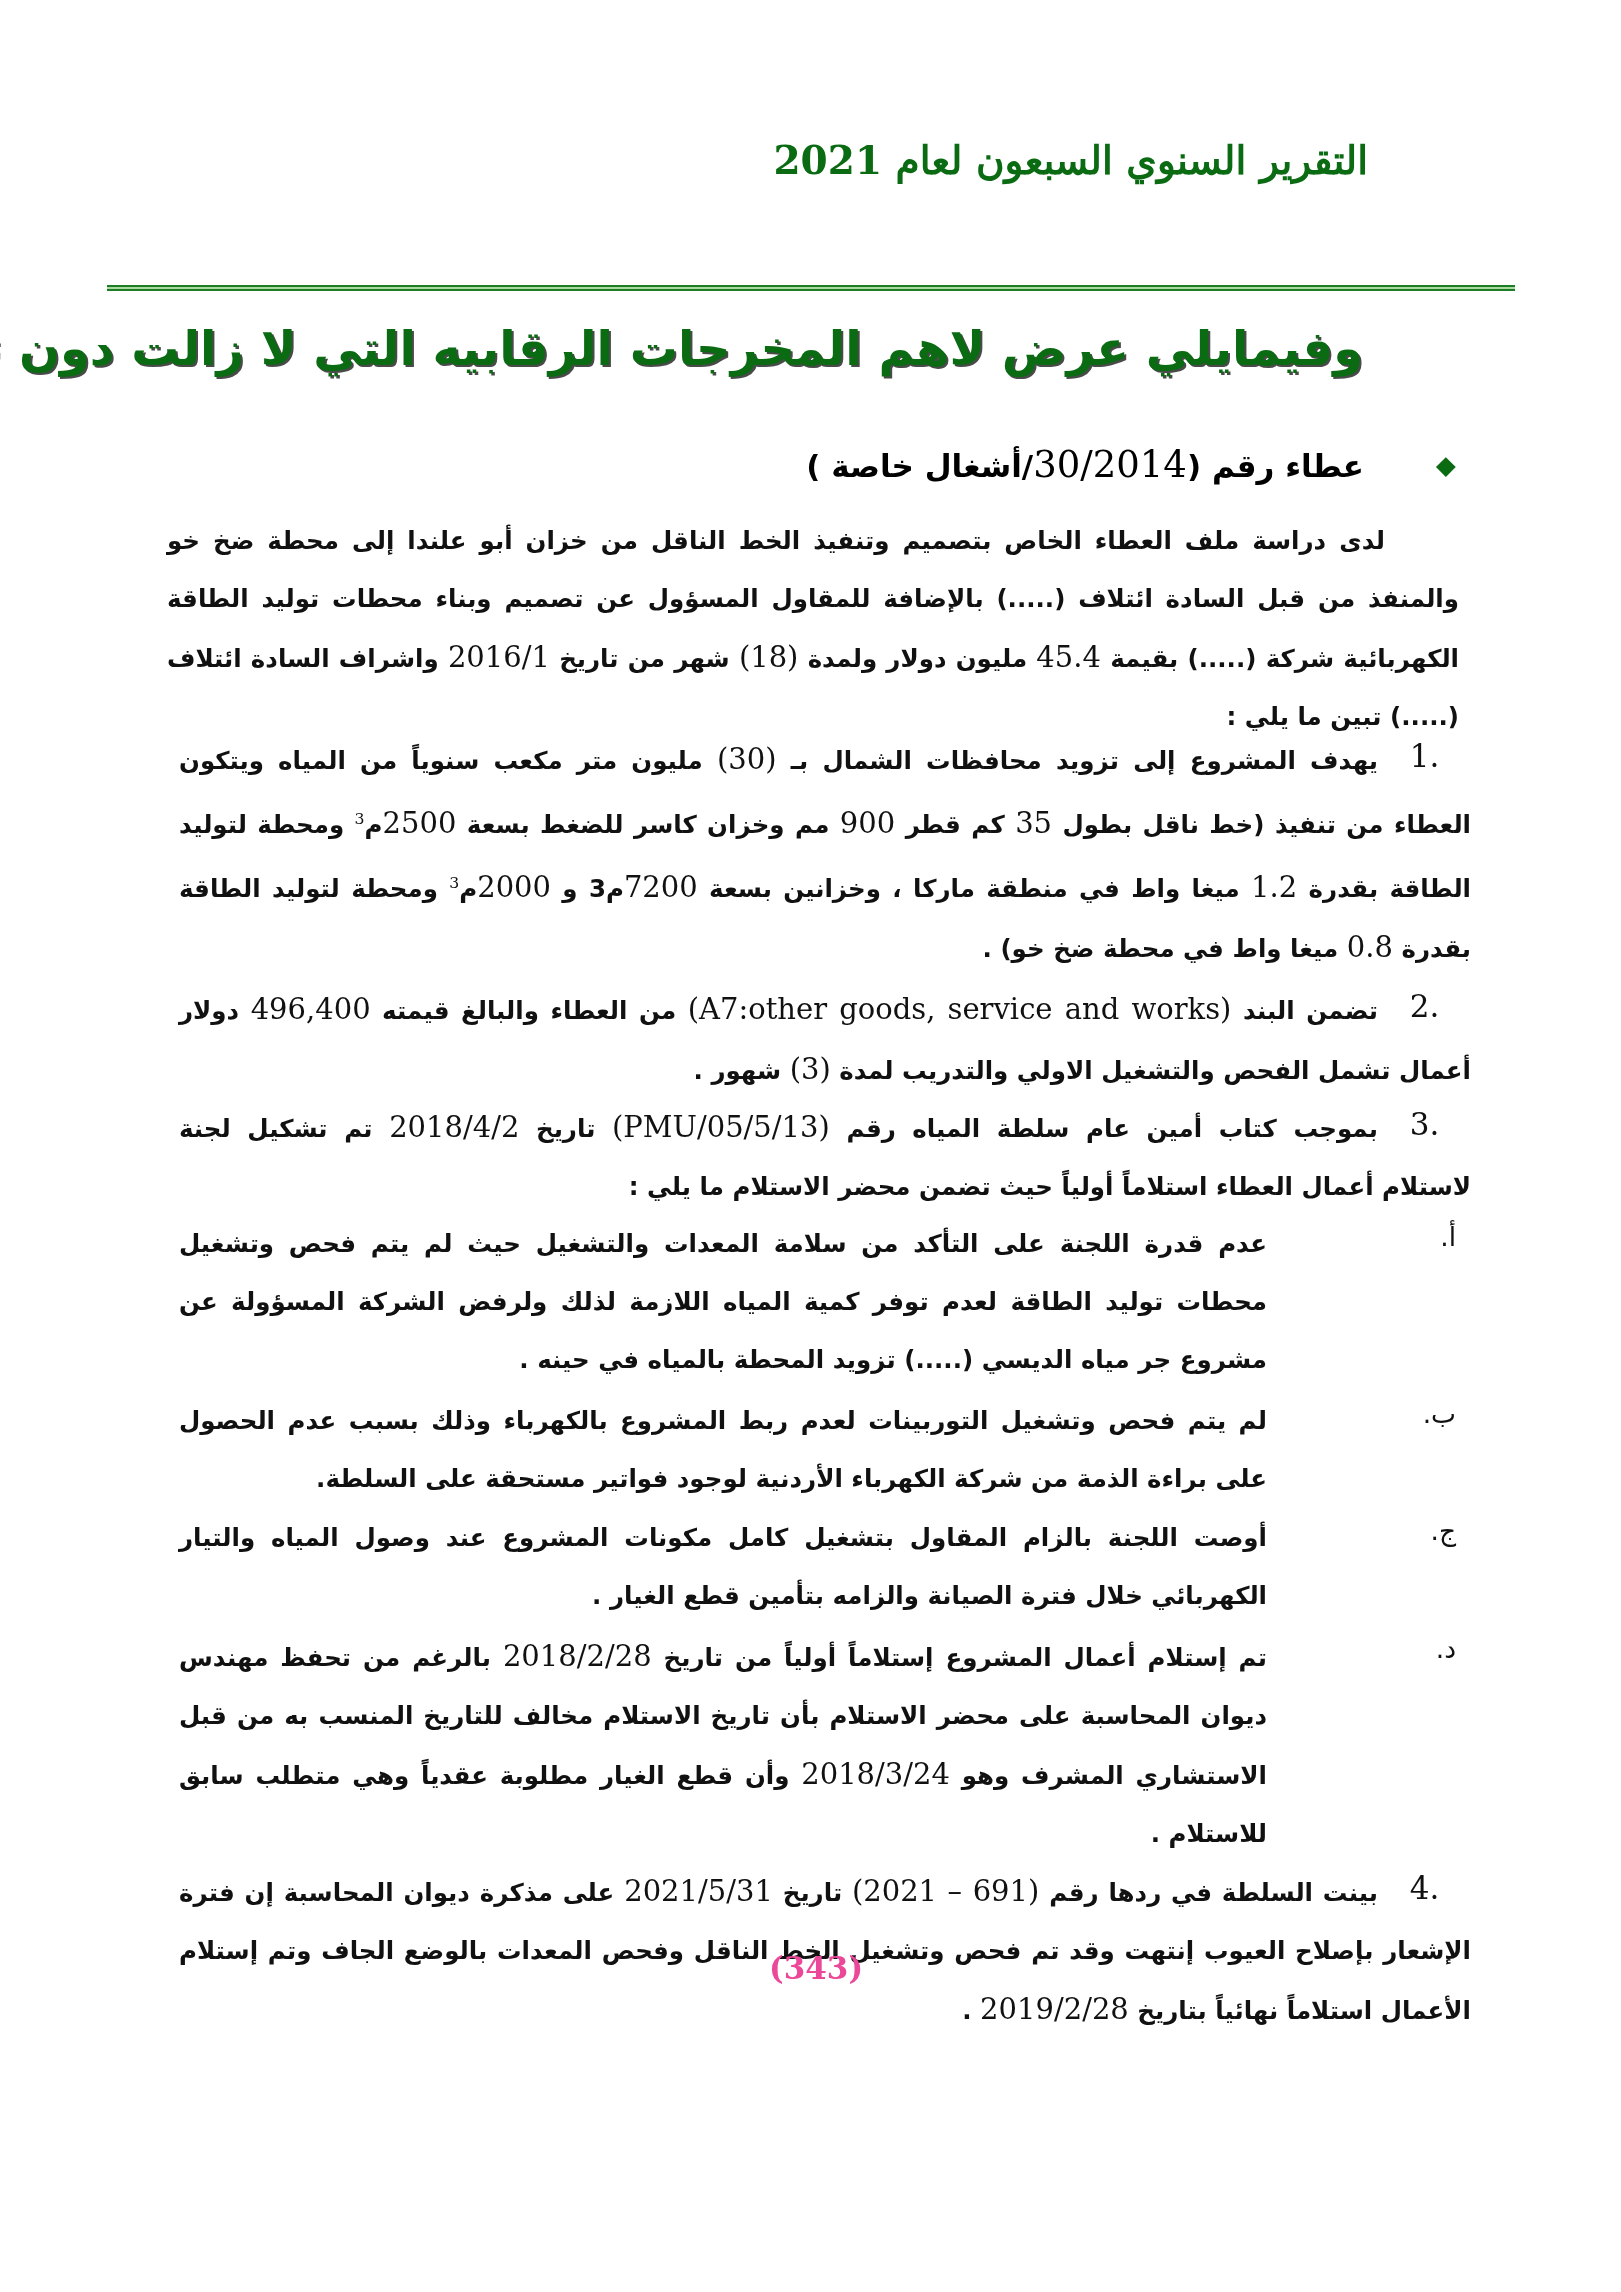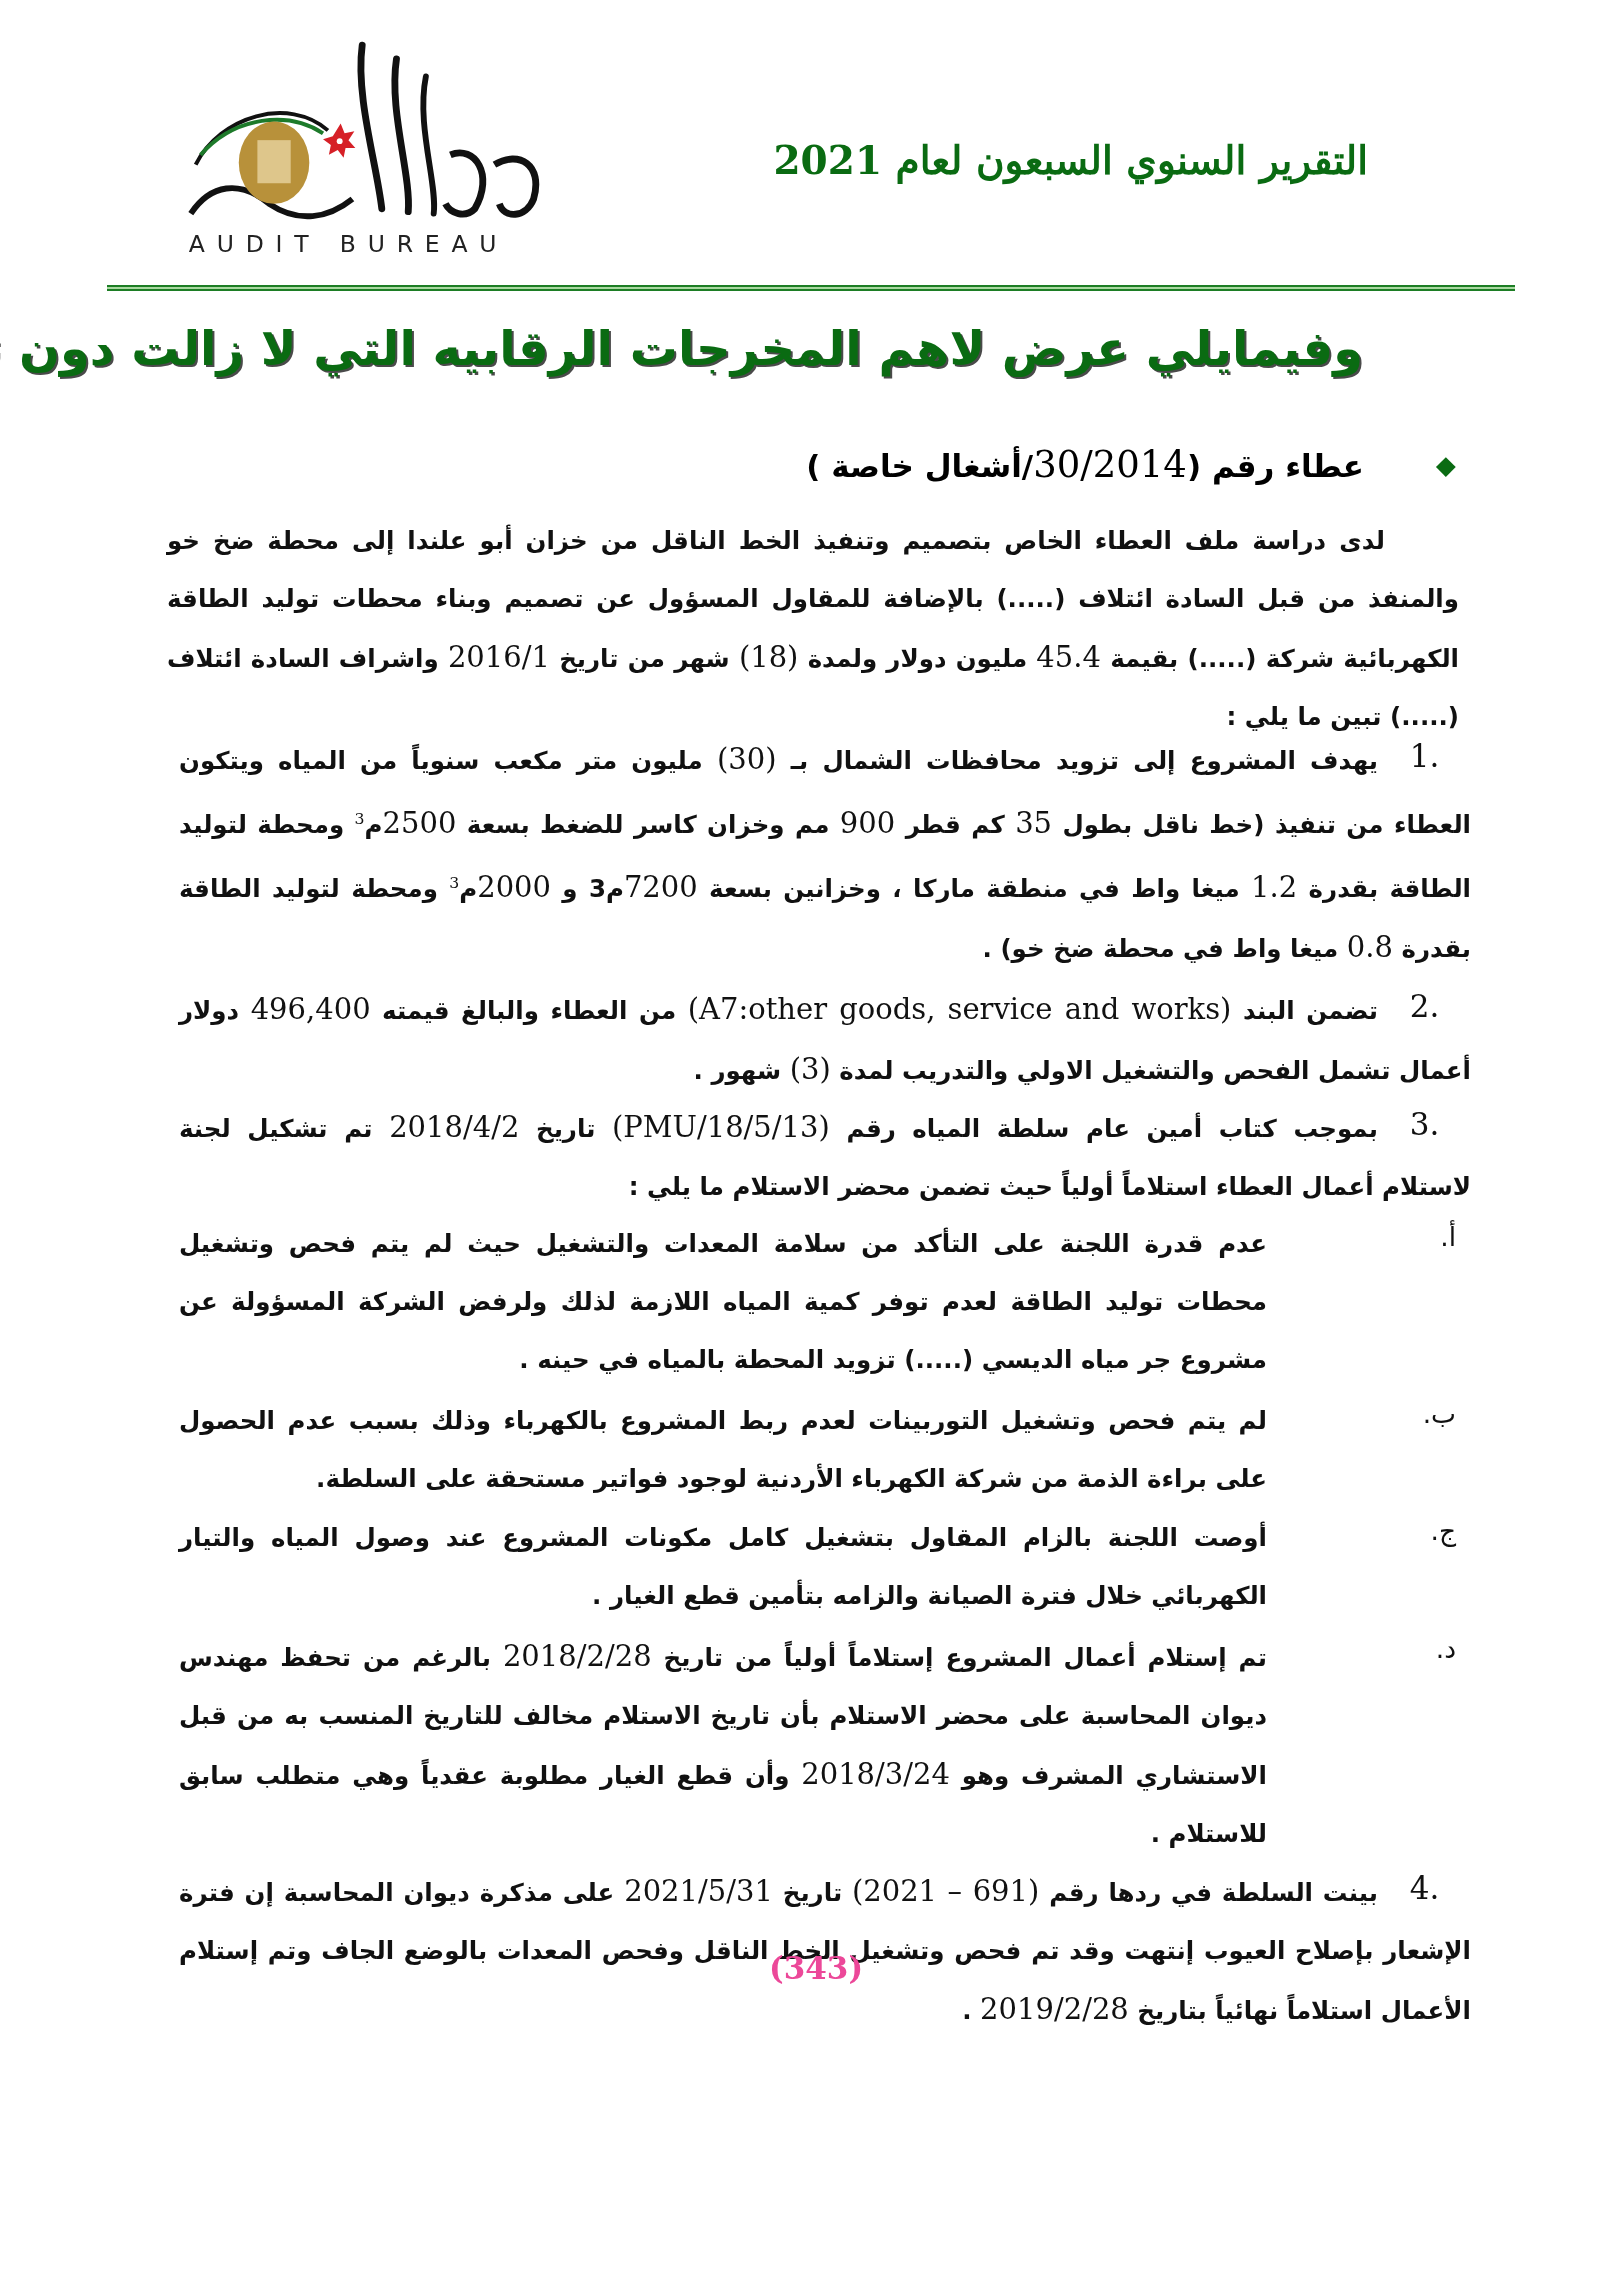--- a/index.html
+++ b/index.html
@@ -57,40 +57,20 @@
     .let-item .text { width: 1088px; }
 
     .page-number { position: absolute; left: 769px; top: 1950px; width: 88px; text-align: center;
                    font-family: "DejaVu Serif", serif; font-weight: bold; font-size: 31px; color: #ec4899; }
   </style>
 </head>
 <body>
 
 <div class="page">
 
-  <div class="logo">
-    <svg viewBox="0 0 390 225">
-
-      <path d="M185 8 C178 60 200 130 205 175" stroke="#111" stroke-width="7" fill="none" stroke-linecap="round"></path>
-      <path d="M220 22 C212 75 235 140 232 178" stroke="#111" stroke-width="7" fill="none" stroke-linecap="round"></path>
-      <path d="M250 40 C240 90 262 150 258 180" stroke="#111" stroke-width="6" fill="none" stroke-linecap="round"></path>
-      <path d="M275 120 C300 110 320 140 300 175 C290 185 275 180 270 170" stroke="#111" stroke-width="7" fill="none"></path>
-      <path d="M320 130 C345 115 370 130 360 165 C352 185 330 185 325 170" stroke="#111" stroke-width="7" fill="none"></path>
-      <path d="M10 180 C30 150 60 145 90 170 C120 190 150 185 175 165" stroke="#111" stroke-width="6" fill="none"></path>
-      <path d="M15 130 C40 80 110 60 150 95" stroke="#111" stroke-width="4" fill="none"></path>
-      <path d="M20 120 C55 80 110 75 145 98" stroke="#1d7a2a" stroke-width="4" fill="none"></path>
-
-      <ellipse cx="95" cy="128" rx="36" ry="42" fill="#b8913a"></ellipse>
-      <rect x="78" y="105" width="34" height="44" fill="#e7d3a0" opacity="0.8"></rect>
-
-      <polygon points="163,88 167,98 177,96 171,105 178,113 168,113 166,123 160,115 151,120 153,110 145,104 155,101" fill="#d62027"></polygon>
-      <circle cx="162" cy="106" r="3" fill="#fff"></circle>
-    </svg>
-    <div class="logo-caption">AUDIT BUREAU</div>
-  </div>
 
   <div class="report-title">التقرير السنوي السبعون لعام 2021</div>
 
   <div class="rule"></div>
 
   <div class="main-title">وفيمايلي عرض لاهم المخرجات الرقابيه التي لا زالت دون تصويب</div>
 
   <div class="diamond"></div>
   <div class="sub-heading">
     <span>عطاء رقم (</span><span class="num">30/2014</span><span>/أشغال خاصة )</span>
@@ -110,21 +90,21 @@
   <div class="item num-item" style="top:980px;">
     <span class="marker">.2</span>
     <div class="text">
       <span>تضمن البند </span><span class="lat">(A7:other goods, service and works)</span><span> من العطاء والبالغ قيمته </span><span class="lat">496,400</span><span> دولار أعمال تشمل الفحص والتشغيل الاولي والتدريب لمدة </span><span class="lat">(3)</span><span> شهور .</span>
     </div>
   </div>
 
   <div class="item num-item" style="top:1098px;">
     <span class="marker">.3</span>
     <div class="text">
-      <span>بموجب كتاب أمين عام سلطة المياه رقم </span><span class="lat">(PMU/18/5/13)</span><span> تاريخ </span><span class="lat">2018/4/2</span><span> تم تشكيل لجنة لاستلام أعمال العطاء استلاماً أولياً حيث تضمن محضر الاستلام ما يلي :</span>
+      <span>بموجب كتاب أمين عام سلطة المياه رقم </span><span class="lat">(PMU/05/5/13)</span><span> تاريخ </span><span class="lat">2018/4/2</span><span> تم تشكيل لجنة لاستلام أعمال العطاء استلاماً أولياً حيث تضمن محضر الاستلام ما يلي :</span>
     </div>
   </div>
 
   <div class="item let-item" style="top:1215px;">
     <span class="marker">أ.</span>
     <div class="text">عدم قدرة اللجنة على التأكد من سلامة المعدات والتشغيل حيث لم يتم فحص وتشغيل محطات توليد الطاقة لعدم توفر كمية المياه اللازمة لذلك ولرفض الشركة المسؤولة عن مشروع جر مياه الديسي (.....) تزويد المحطة بالمياه في حينه .</div>
   </div>
 
   <div class="item let-item" style="top:1392px;">
     <span class="marker">ب.</span>

